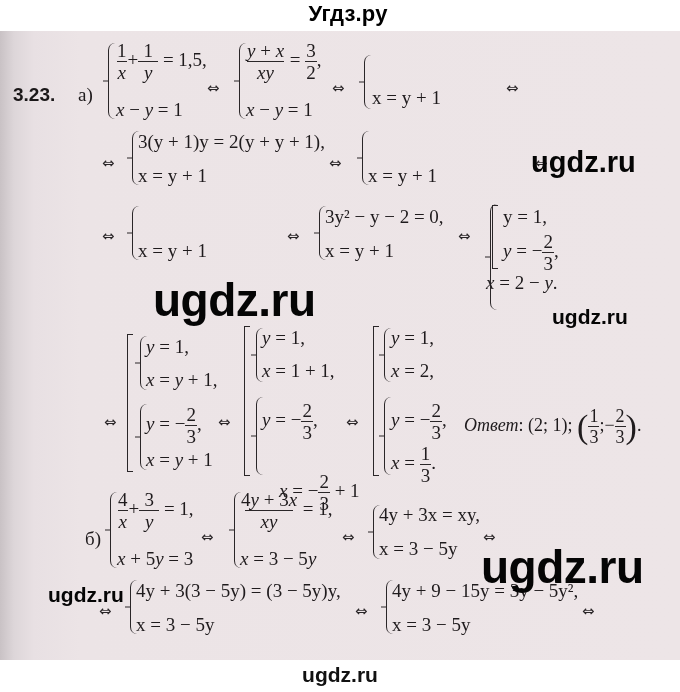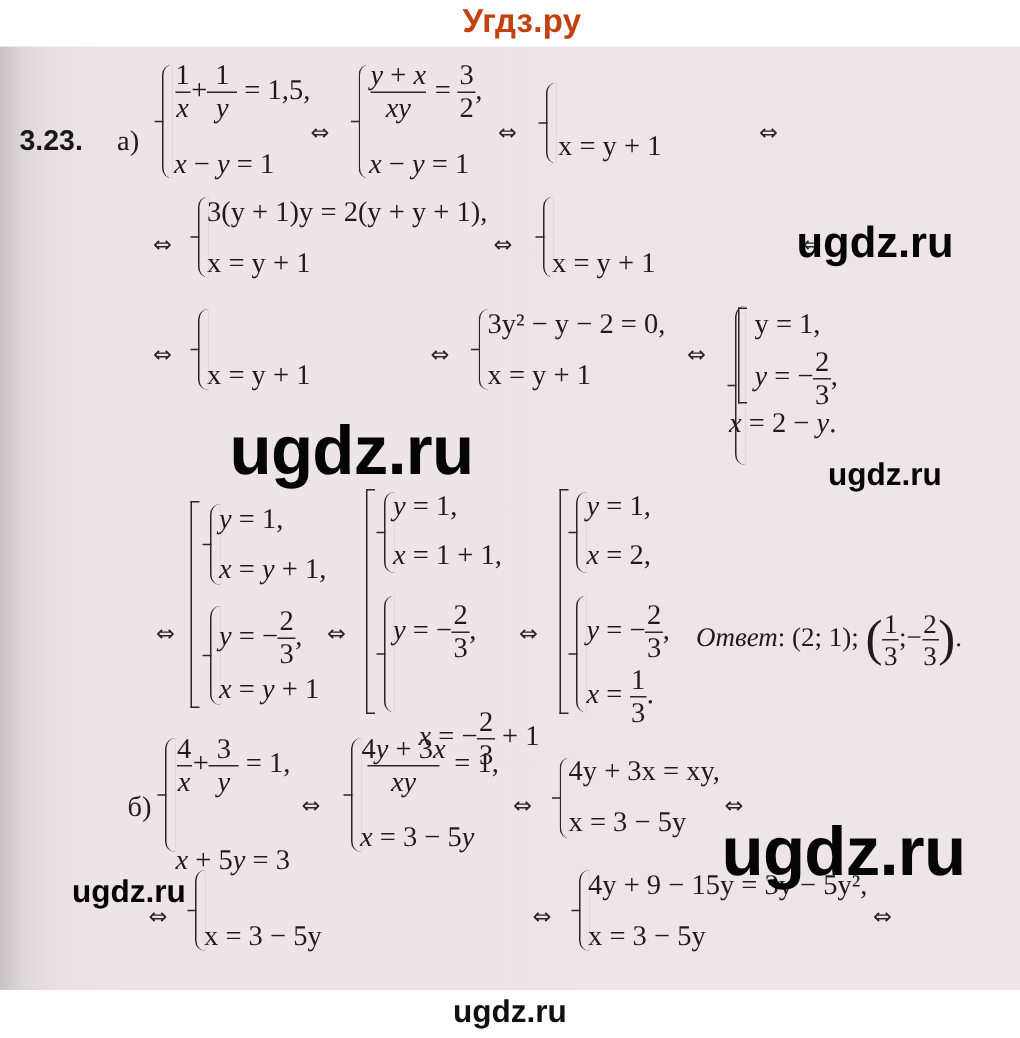--- a/index.html
+++ b/index.html
@@ -9,21 +9,21 @@
     font-family: "Liberation Serif", serif;
     color: #1d1a1c;
   }
   .site-header {
     position: absolute; left: 0; top: 0; width: 680px; height: 31px;
     background: #ffffff; text-align: center;
   }
   .site-title {
     position: absolute; left: 16px; right: 0; top: 1px;
     font-family: "Liberation Sans", sans-serif; font-weight: bold;
-    font-size: 22px; color: #c2410c; text-align: center; letter-spacing: 0.2px;
+    font-size: 22px; color: #000000; text-align: center; letter-spacing: 0.2px;
   }
   .site-footer {
     position: absolute; left: 0; top: 660px; width: 680px; height: 32px; background: #fff;
   }
   .footer-mark {
     position: absolute; left: 0; right: 0; top: 663px; text-align: center;
     font-family: "Liberation Sans", sans-serif; font-weight: bold; font-size: 21px; color: #111;
   }
   .scan {
     position: absolute; left: 0; top: 31px; width: 680px; height: 629px;
@@ -201,40 +201,41 @@
   <div class="brace" style="left:110px; top:461px; height:76px;"></div>
   <div class="abs math" style="left:117px; top:459px;">
     <span class="frac">
         <span class="n">4</span>
         <span class="d"><i>x</i></span>
       </span>+<span class="frac">
         <span class="n">3</span>
         <span class="d">&nbsp;<i>y</i>&nbsp;</span>
       </span> = 1,
   </div>
-  <div class="abs math" style="left:117px; top:518px;margin-top:15px;"><i>x</i> + 5<i>y</i> = 3</div>
+  <div class="abs math" style="left:117px; top:518px;"><i>x</i> + 5<i>y</i> = 3</div>
   <div class="abs iff" style="left:201px; top:497px;">⇔</div>
 
   <div class="brace" style="left:234px; top:461px; height:76px;"></div>
   <div class="abs math" style="left:240px; top:459px;">
     <span class="frac">
         <span class="n">4<i>y</i> + 3<i>x</i></span>
         <span class="d">&nbsp;&nbsp;&nbsp;<i>xy</i>&nbsp;&nbsp;&nbsp;</span>
       </span> = 1,
   </div>
   <div class="abs math" style="left:240px; top:518px;"><i>x</i> = 3 − 5<i>y</i></div>
   <div class="abs iff" style="left:342px; top:497px;">⇔</div>
 
   <div class="brace" style="left:373px; top:474px; height:54px;"></div>
   <div class="abs math" style="left:379px; top:474px;">4y + 3x = xy,</div>
   <div class="abs math" style="left:379px; top:508px;">x = 3 − 5y</div>
   <div class="abs iff" style="left:483px; top:497px;">⇔</div>
 
   <div class="abs iff" style="left:99px; top:571px;">⇔</div>
   <div class="brace" style="left:130px; top:549px; height:54px;"></div>
+  <div class="abs math" style="left:136px; top:550px;">4y + 3(3 − 5y) = (3 − 5y)y,</div>
   <div class="abs math" style="left:136px; top:584px;">x = 3 − 5y</div>
   <div class="abs iff" style="left:355px; top:571px;">⇔</div>
   <div class="brace" style="left:386px; top:549px; height:54px;"></div>
   <div class="abs math" style="left:392px; top:550px;">4y + 9 − 15y = 3y − 5y²,</div>
   <div class="abs math" style="left:392px; top:584px;">x = 3 − 5y</div>
   <div class="abs iff" style="left:582px; top:571px;">⇔</div>
 
   <div class="wm-mid" style="left:531px; top:117px;">ugdz.ru</div>
   <div class="wm-big" style="left:153px; top:246px;">ugdz.ru</div>
   <div class="wm-small" style="left:552px; top:275px;">ugdz.ru</div>

